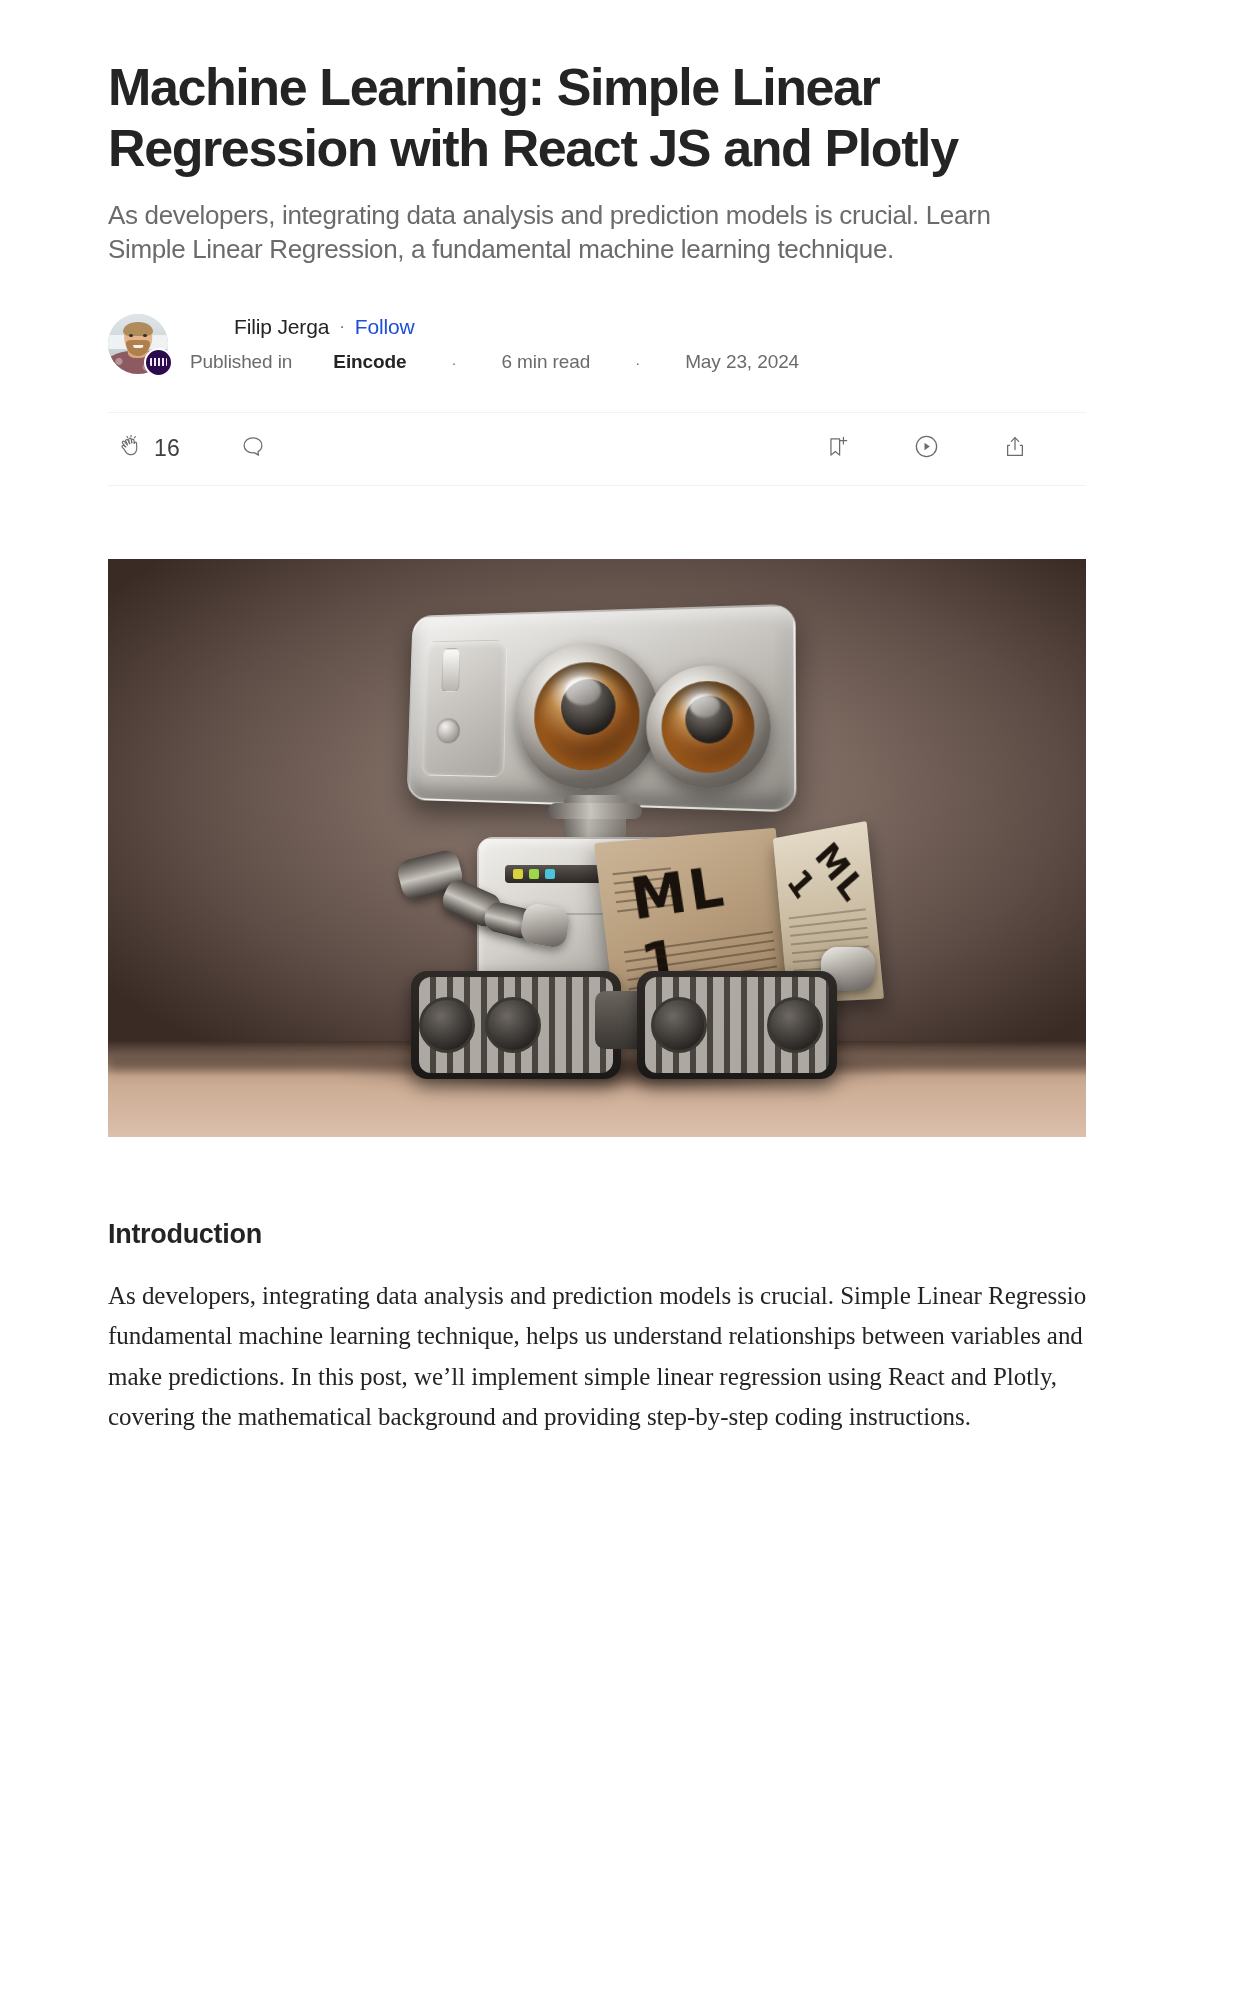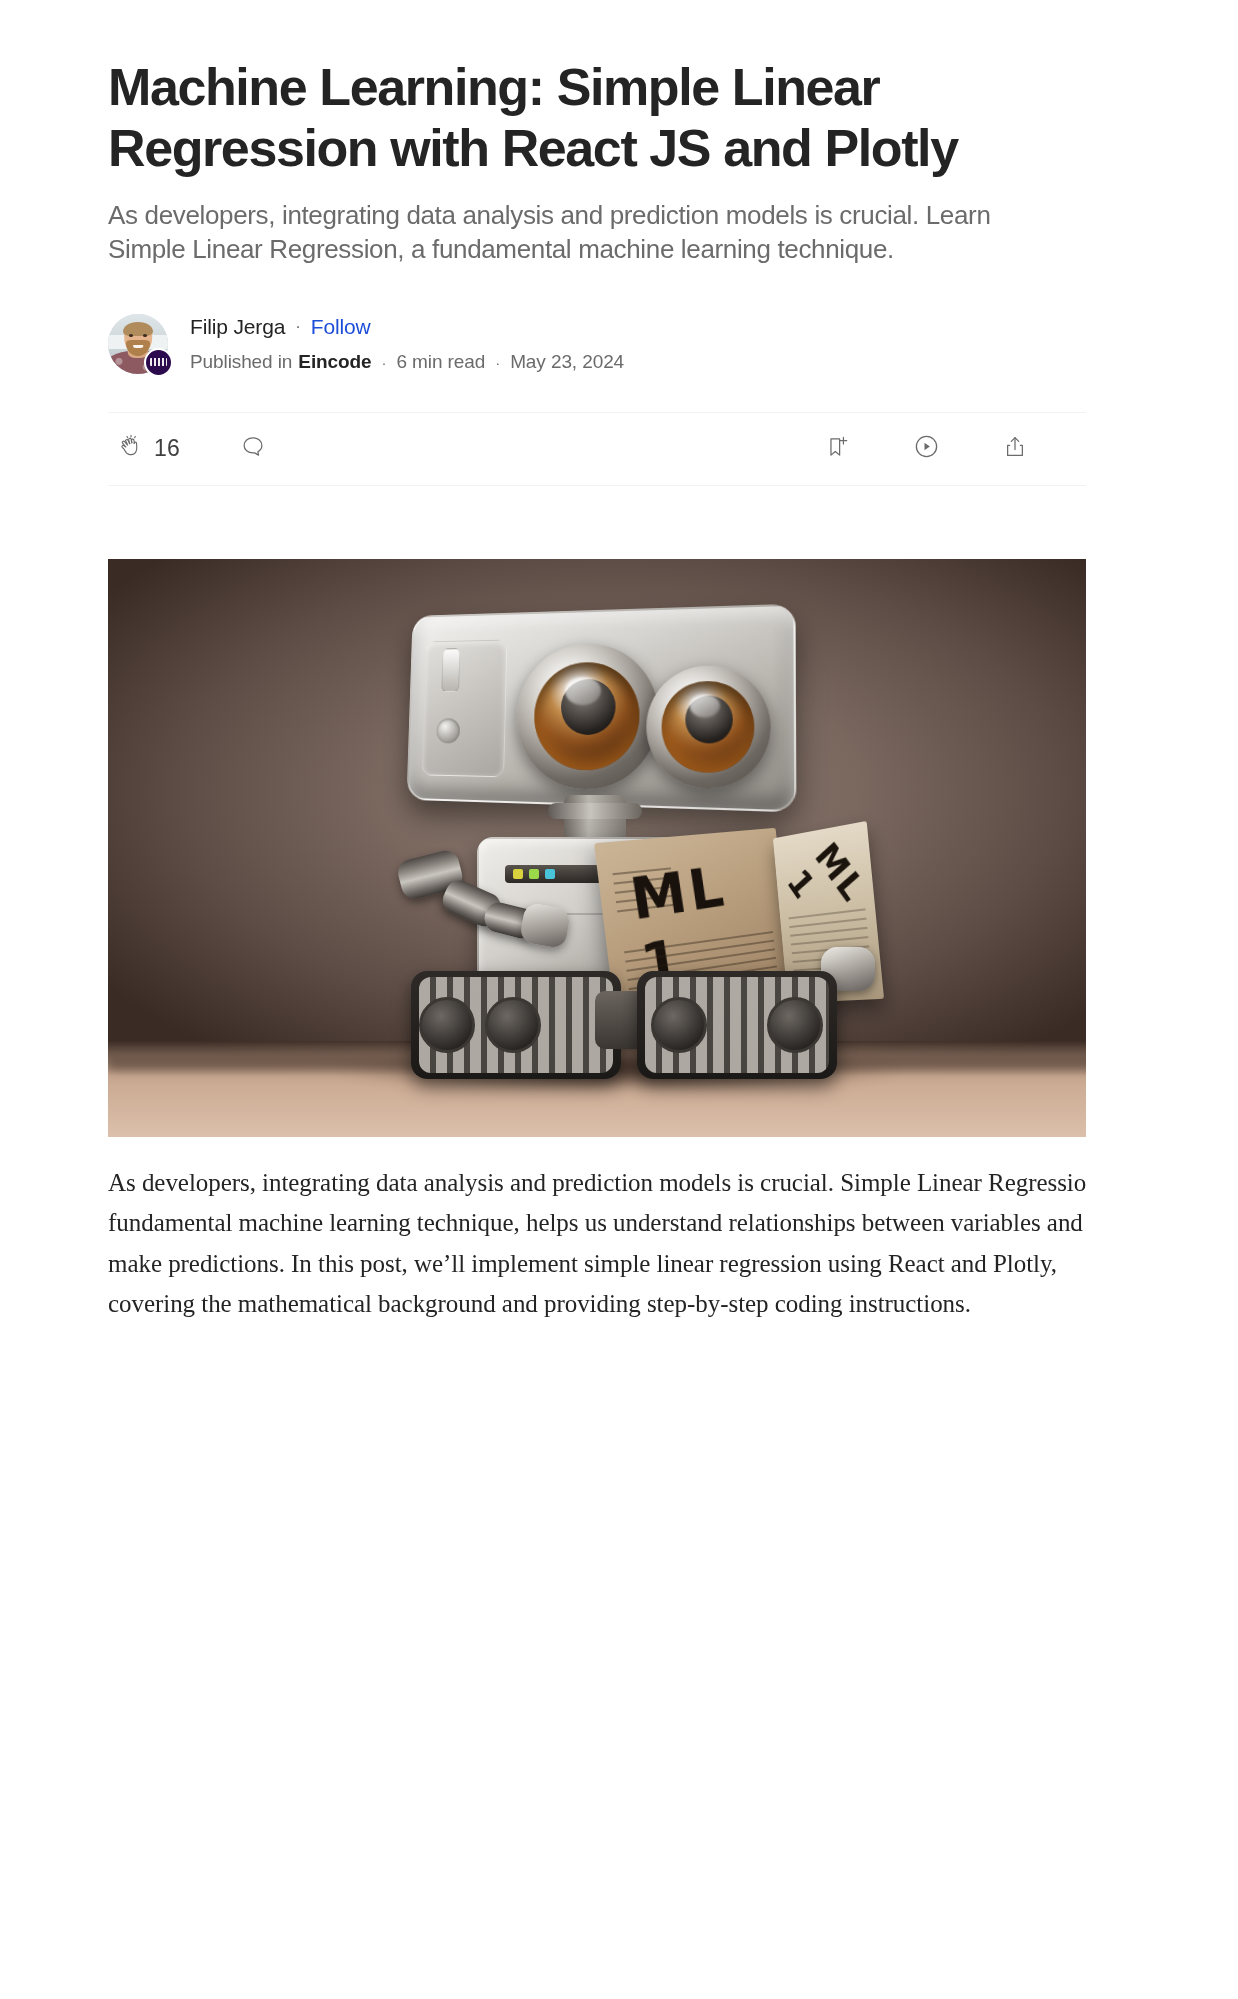--- a/index.html
+++ b/index.html
@@ -156,33 +156,35 @@
     flex-direction: column;
     justify-content: center;
   }
 
   .byline-row1 {
     display: flex;
     align-items: center;
     font-size: 21px;
     letter-spacing: -0.15px;
     line-height: 1.45;
+    margin-left: 44px;
   }
   .author-name { color: #242424; }
   .dot-sep { color: #6B6B6B; margin: 0 10px; font-size: 17px; }
   .follow-link { color: #1d4ed8; cursor: pointer; }
 
   .byline-row2 {
     display: flex;
     align-items: baseline;
     font-size: 19px;
     color: #6B6B6B;
     letter-spacing: -0.1px;
     margin-top: 6px;
     line-height: 1.45;
+    gap: 35px;
   }
   .pub-name { color: #242424; font-weight: 700; margin-left: 6px; }
   .meta-item { }
   .dot-sep-sm { color: #6B6B6B; margin: 0 10px; font-size: 15px; }
 
   
   .action-bar {
     position: relative;
     margin-top: 36px;
     height: 74px;
@@ -630,20 +632,21 @@
         </div>
         <div class="axle"></div>
         <div class="tread right">
           <div class="tread-belt"></div>
           <div class="tread-wheel w1"></div>
           <div class="tread-wheel w2"></div>
         </div>
       </div>
     </div>
 
+    <h2 class="section-heading">Introduction</h2>
 
     <p class="body-text">As developers, integrating data analysis and prediction models is crucial. Simple Linear Regression, a fundamental machine learning technique, helps us understand relationships between variables and make predictions. In this post, we’ll implement simple linear regression using React and Plotly, covering the mathematical background and providing step-by-step coding instructions.</p>
 
 
 
 
   </div>
 </div>
 
 </body></html>

